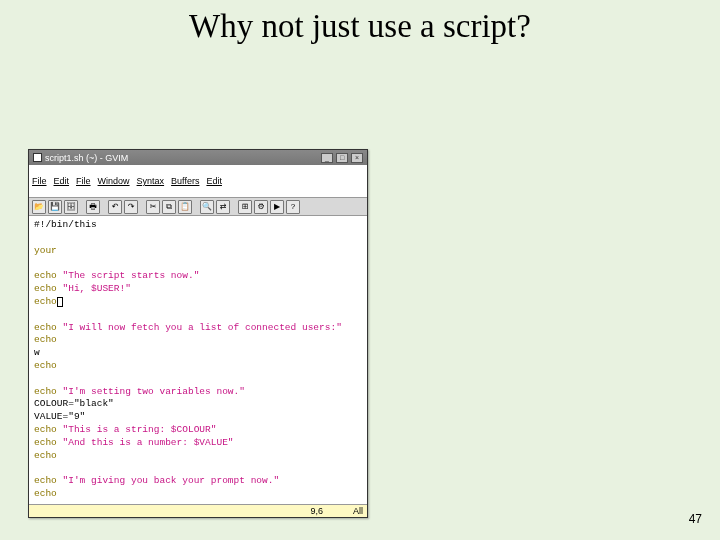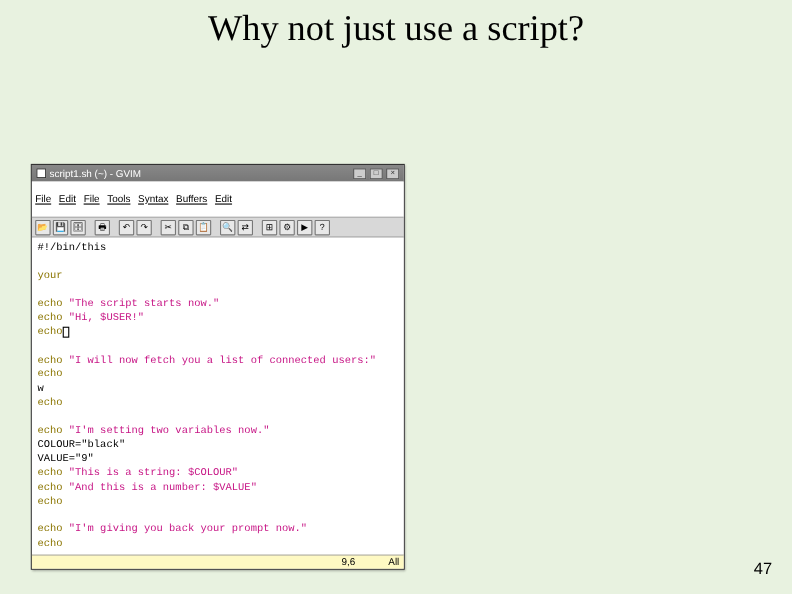--- a/index.html
+++ b/index.html
@@ -143,21 +143,21 @@
     display: flex;
     font-size: 9px;
     height: 13px;
     align-items: center;
   }
   .statusbar .spacer { flex: 1; }
   .page-num {
     position: absolute;
     right: 18px;
     bottom: 14px;
-    font-size: 15px;
+    font-size: 12px;
     color: #000;
   }
 </style>
 </head>
 <body>
 
 <div class="slide">
   <h1 class="title">Why not just use a script?</h1>
 
   <div class="content">
@@ -171,21 +171,21 @@
           <span class="spacer"></span>
           <span class="win-btn">_</span>
           <span class="win-btn">□</span>
           <span class="win-btn">×</span>
         </div>
 
         <div class="menubar">
           <span>File</span>
           <span>Edit</span>
           <span>File</span>
-          <span>Tools</span>
+          <span>Window</span>
           <span>Syntax</span>
           <span>Buffers</span>
           <span>Edit</span>
         </div>
 
         <div class="toolbar">
           <span class="tool-btn">📂</span>
           <span class="tool-btn">💾</span>
           <span class="tool-btn">🗄</span>
           <span class="tool-sep"></span>

